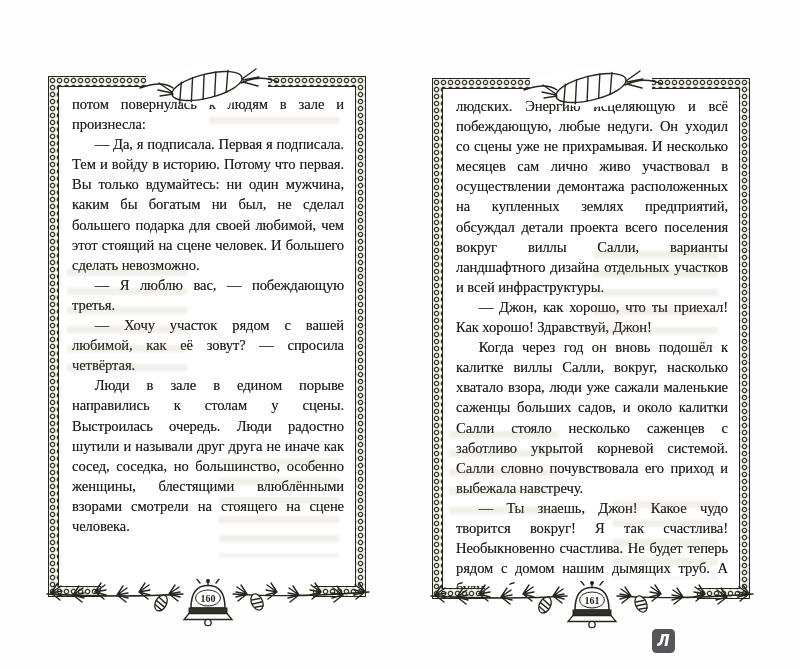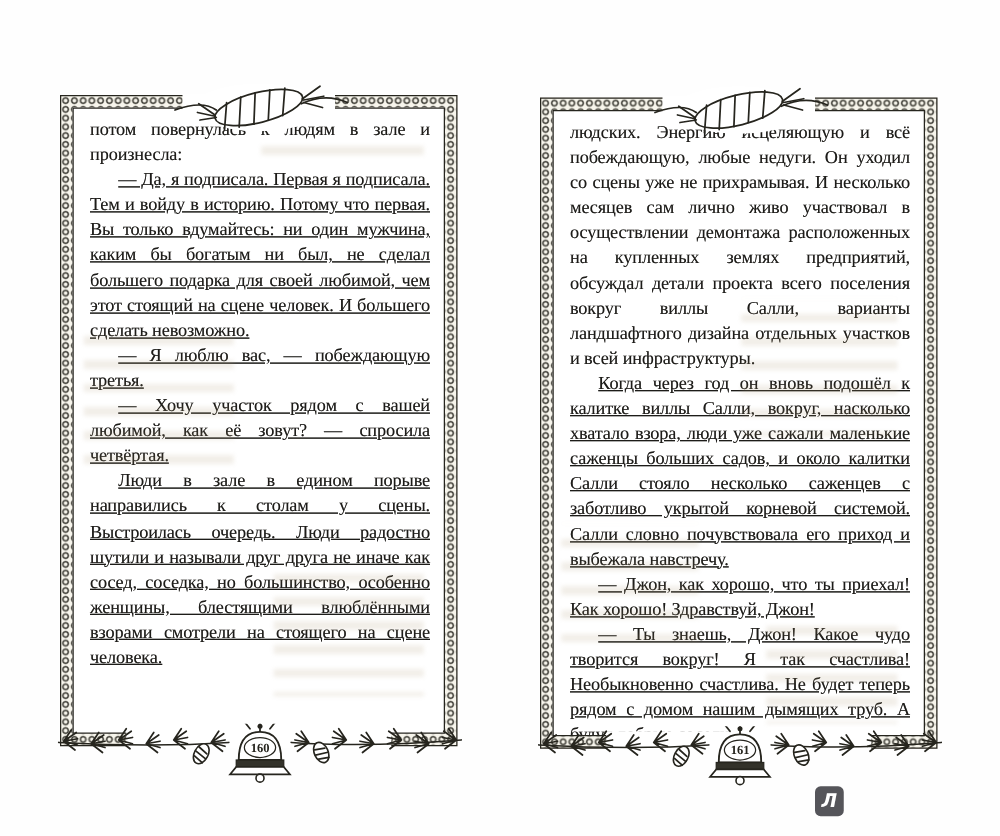--- a/index.html
+++ b/index.html
@@ -29,21 +29,21 @@
   }
   
   .inner p{
     margin:0;
     font-size:14.6px;line-height:20.1px;
     letter-spacing:-0.1px;
     color:#1d1c19;
     text-align:justify;
     text-shadow:0 0 .5px rgba(29,28,25,.55);
   }
-  .inner p.ind{text-indent:1.55em;text-decoration:underline;}
+  .inner p.ind{text-indent:1.55em;}
   
   .bleed{
     position:absolute;pointer-events:none;
     background:repeating-linear-gradient(180deg,rgba(0,0,0,0) 0 12px,rgba(174,152,116,.32) 12px 19px);
     filter:blur(1.7px);opacity:.5;z-index:0;
   }
   
   .top-gap{
     position:absolute;top:-2px;left:50%;transform:translateX(-50%);
     width:122px;height:15px;background:#fff;z-index:2;
@@ -148,22 +148,22 @@
     </g>
   </svg>
 </div>
 
 <div class="page page-right">
   <div class="inner">
     <div class="bleed" style="left:150px;top:150px;width:125px;height:110px;"></div>
     <div class="bleed" style="left:6px;top:330px;width:110px;height:100px;"></div>
     <div class="bleed" style="left:170px;top:400px;width:105px;height:90px;"></div>
     <p>людских. Энергию исцеляющую и всё побеждающую, любые недуги. Он уходил со сцены уже не прихрамывая. И несколько месяцев сам лично живо участвовал в осуществлении демонтажа расположенных на купленных землях предприятий, обсуждал детали проекта всего поселения вокруг виллы Салли, варианты ландшафтного дизайна отдельных участков и всей инфраструктуры.</p>
+    <p class="ind">— Джон, как хорошо, что ты приехал! Как хорошо! Здравствуй, Джон!</p>
     <p class="ind">Когда через год он вновь подошёл к калитке виллы Салли, вокруг, насколько хватало взора, люди уже сажали маленькие саженцы больших садов, и около калитки Салли стояло несколько саженцев с заботливо укрытой корневой системой. Салли словно почувствовала его приход и выбежала навстречу.</p>
-    <p class="ind">— Джон, как хорошо, что ты приехал! Как хорошо! Здравствуй, Джон!</p>
     <p class="ind">— Ты знаешь, Джон! Какое чудо творится вокруг! Я так счастлива! Необыкновенно счастлива. Не будет теперь рядом с домом нашим дымящих труб. А будут добрые соседи.</p>
   </div>
 
   <div class="top-gap"></div>
   <svg class="sprig" width="150" height="50" viewBox="0 0 150 50">
     <ellipse cx="75" cy="25" rx="52" ry="19" fill="#fff"></ellipse>
     <path class="ink" d="M8 27 Q30 19 41 27 M109 22 Q128 13 146 21"></path>
     <g transform="rotate(-14 75 25)">
       <ellipse cx="75" cy="25" rx="36" ry="12" fill="#fff" stroke="#26251e" stroke-width="1.4"></ellipse>
       <path class="ink" d="M51 15 L44 36 M63 13.5 L56 36.5 M75 13 L68 37 M87 13.5 L80 36.5 M99 15 L92 36"></path>

